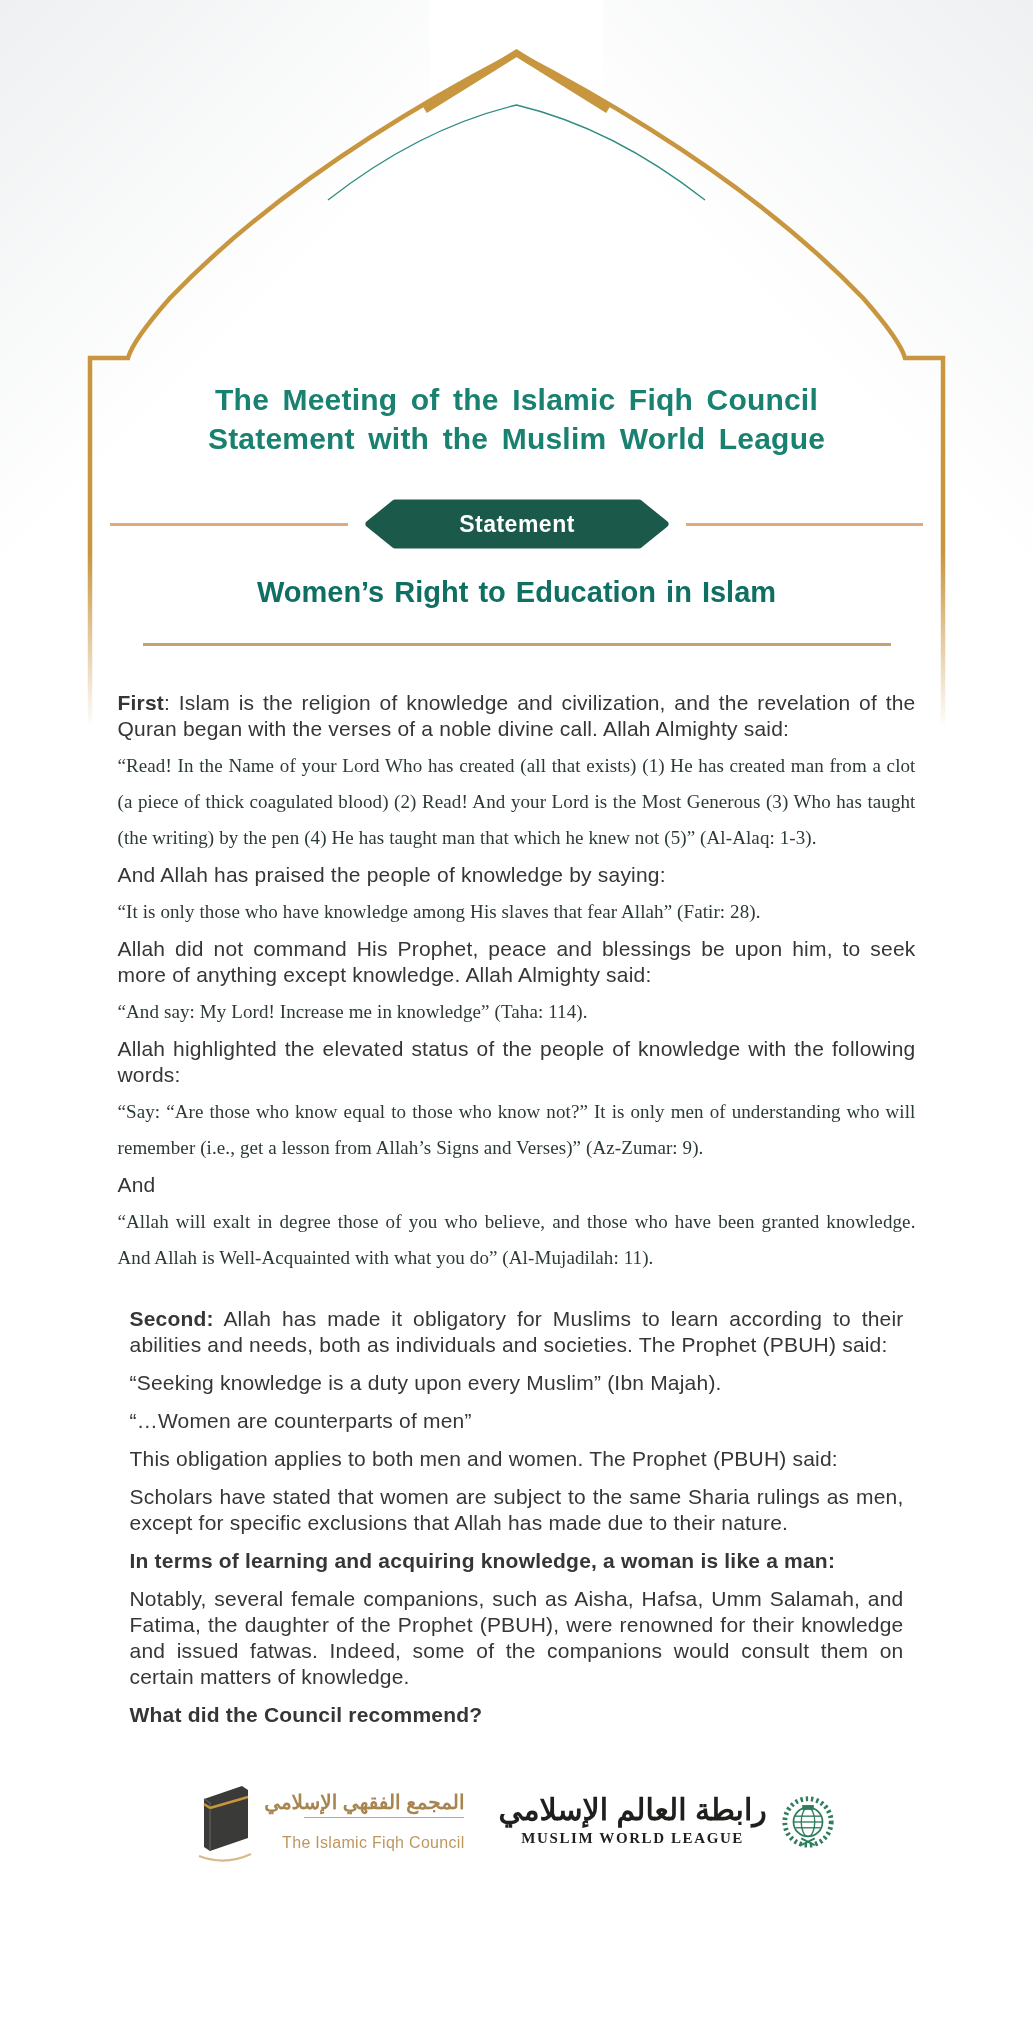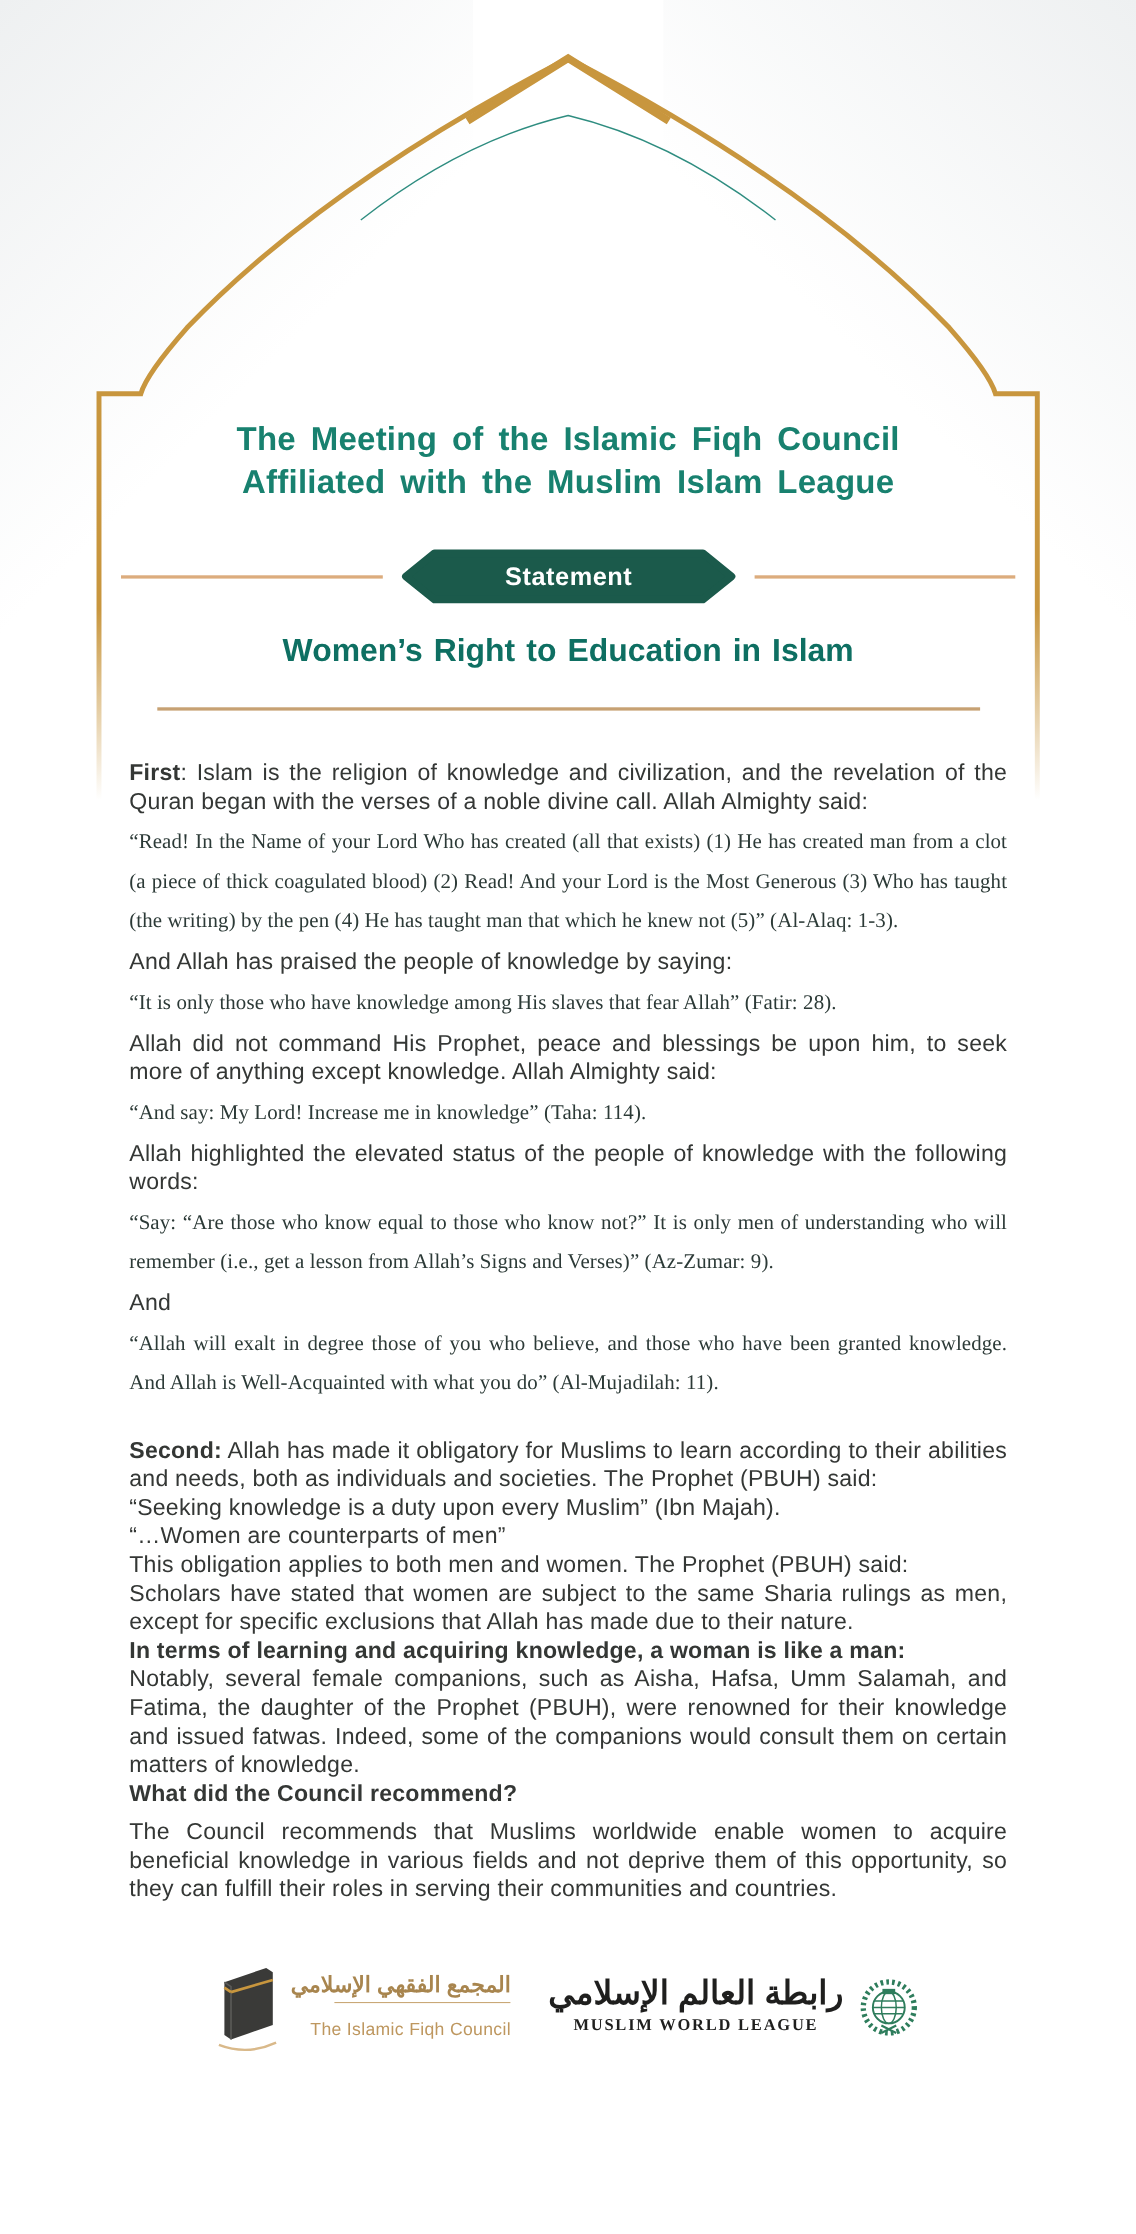--- a/index.html
+++ b/index.html
@@ -36,21 +36,21 @@
   }
   .divider { width:748px; height:2.5px; background:#C7A173; margin:34px auto 0 auto; }
 
   .body-content { width:798px; margin:44px auto 0 auto; color:#343735; }
   p.para { margin:6px 0; text-align:justify; }
   p.sans { font-size:21px; line-height:26px; letter-spacing:0.2px; }
   p.serif {
     font-family:"Liberation Serif", serif; font-size:19px; line-height:36px;
     letter-spacing:0.1px; color:#2C3A37; margin:5px 0;
   }
-  p.tight { margin:0; }
+  p.tight { margin:12px; }
   p.bold { font-weight:bold; }
   p.gap-before { margin-top:30px; }
   p.gap-small { margin-top:9px; }
   strong.lead { font-weight:bold; }
 
   .footer {
     display:flex; align-items:center; justify-content:center;
     margin-top:48px; gap:20px;
   }
   .logo-left { display:flex; align-items:center; gap:10px; }
@@ -85,21 +85,21 @@
     <path d="M 516.5 53 Q 295 168 170 298 Q 133 340 128 358 L 90 358 L 90 748" fill="none" stroke="url(#goldFade)" stroke-width="4.5"></path>
     <path d="M 516.5 53 Q 738 168 863 298 Q 900 340 905 358 L 943 358 L 943 748" fill="none" stroke="url(#goldFade)" stroke-width="4.5"></path>
     <path d="M 425 110 L 516.5 53 L 608 110" fill="none" stroke="#C8963E" stroke-width="7" stroke-miterlimit="12"></path>
     <path d="M 328 200 Q 420 128 516.5 105 Q 613 128 705 200" fill="none" stroke="#2F8D80" stroke-width="1.3"></path>
   </svg>
 
   <div class="content">
 
     <div class="main-title">
       <span style="display:block">The Meeting of the Islamic Fiqh Council</span>
-      <span style="display:block">Affiliated with the Muslim Islam League</span>
+      <span style="display:block">Statement with the Muslim World League</span>
     </div>
 
     <div class="statement-row">
       <div class="side-line"></div>
       <div class="badge-wrap">
         <svg width="310" height="52" viewBox="0 0 310 52">
           <path d="M 7 26 L 33 5 H 277 L 303 26 L 277 47 H 33 Z" fill="#1B5A4B" stroke="#1B5A4B" stroke-width="7" stroke-linejoin="round"></path>
           <text class="badge-text" x="155" y="34" text-anchor="middle">Statement</text>
         </svg>
       </div>
@@ -122,21 +122,20 @@
         <p class="para sans">And</p>
         <p class="para serif">“Allah will exalt in degree those of you who believe, and those who have been granted knowledge. And Allah is Well-Acquainted with what you do” (Al-Mujadilah: 11).</p>
         <p class="para sans tight gap-before"><strong class="lead">Second:</strong> Allah has made it obligatory for Muslims to learn according to their abilities and needs, both as individuals and societies. The Prophet (PBUH) said:</p>
         <p class="para sans tight">“Seeking knowledge is a duty upon every Muslim” (Ibn Majah).</p>
         <p class="para sans tight">“…Women are counterparts of men”</p>
         <p class="para sans tight">This obligation applies to both men and women. The Prophet (PBUH) said:</p>
         <p class="para sans tight">Scholars have stated that women are subject to the same Sharia rulings as men, except for specific exclusions that Allah has made due to their nature.</p>
         <p class="para sans tight bold">In terms of learning and acquiring knowledge, a woman is like a man:</p>
         <p class="para sans tight">Notably, several female companions, such as Aisha, Hafsa, Umm Salamah, and Fatima, the daughter of the Prophet (PBUH), were renowned for their knowledge and issued fatwas. Indeed, some of the companions would consult them on certain matters of knowledge.</p>
         <p class="para sans tight bold">What did the Council recommend?</p>
-        <p class="para sans gap-small">The Council recommends that Muslims worldwide enable women to acquire beneficial knowledge in various fields and not deprive them of this opportunity, so they can fulfill their roles in serving their communities and countries.</p>
       </div>
 
     <div class="footer">
 
       <div class="logo-left">
         <svg width="58" height="90" viewBox="0 0 58 90">
           <path d="M8 23 L46 10 L52 14 L52 62 L14 75 L8 71 Z" fill="#3A3A38"></path>
           <path d="M8 23 L14 27 L14 75" fill="none" stroke="#5A5A57" stroke-width="1.5"></path>
           <path d="M14 32 L52 21" stroke="#C8963E" stroke-width="2.5" fill="none"></path>
           <path d="M8 28 L14 32" stroke="#C8963E" stroke-width="2.5" fill="none"></path>

